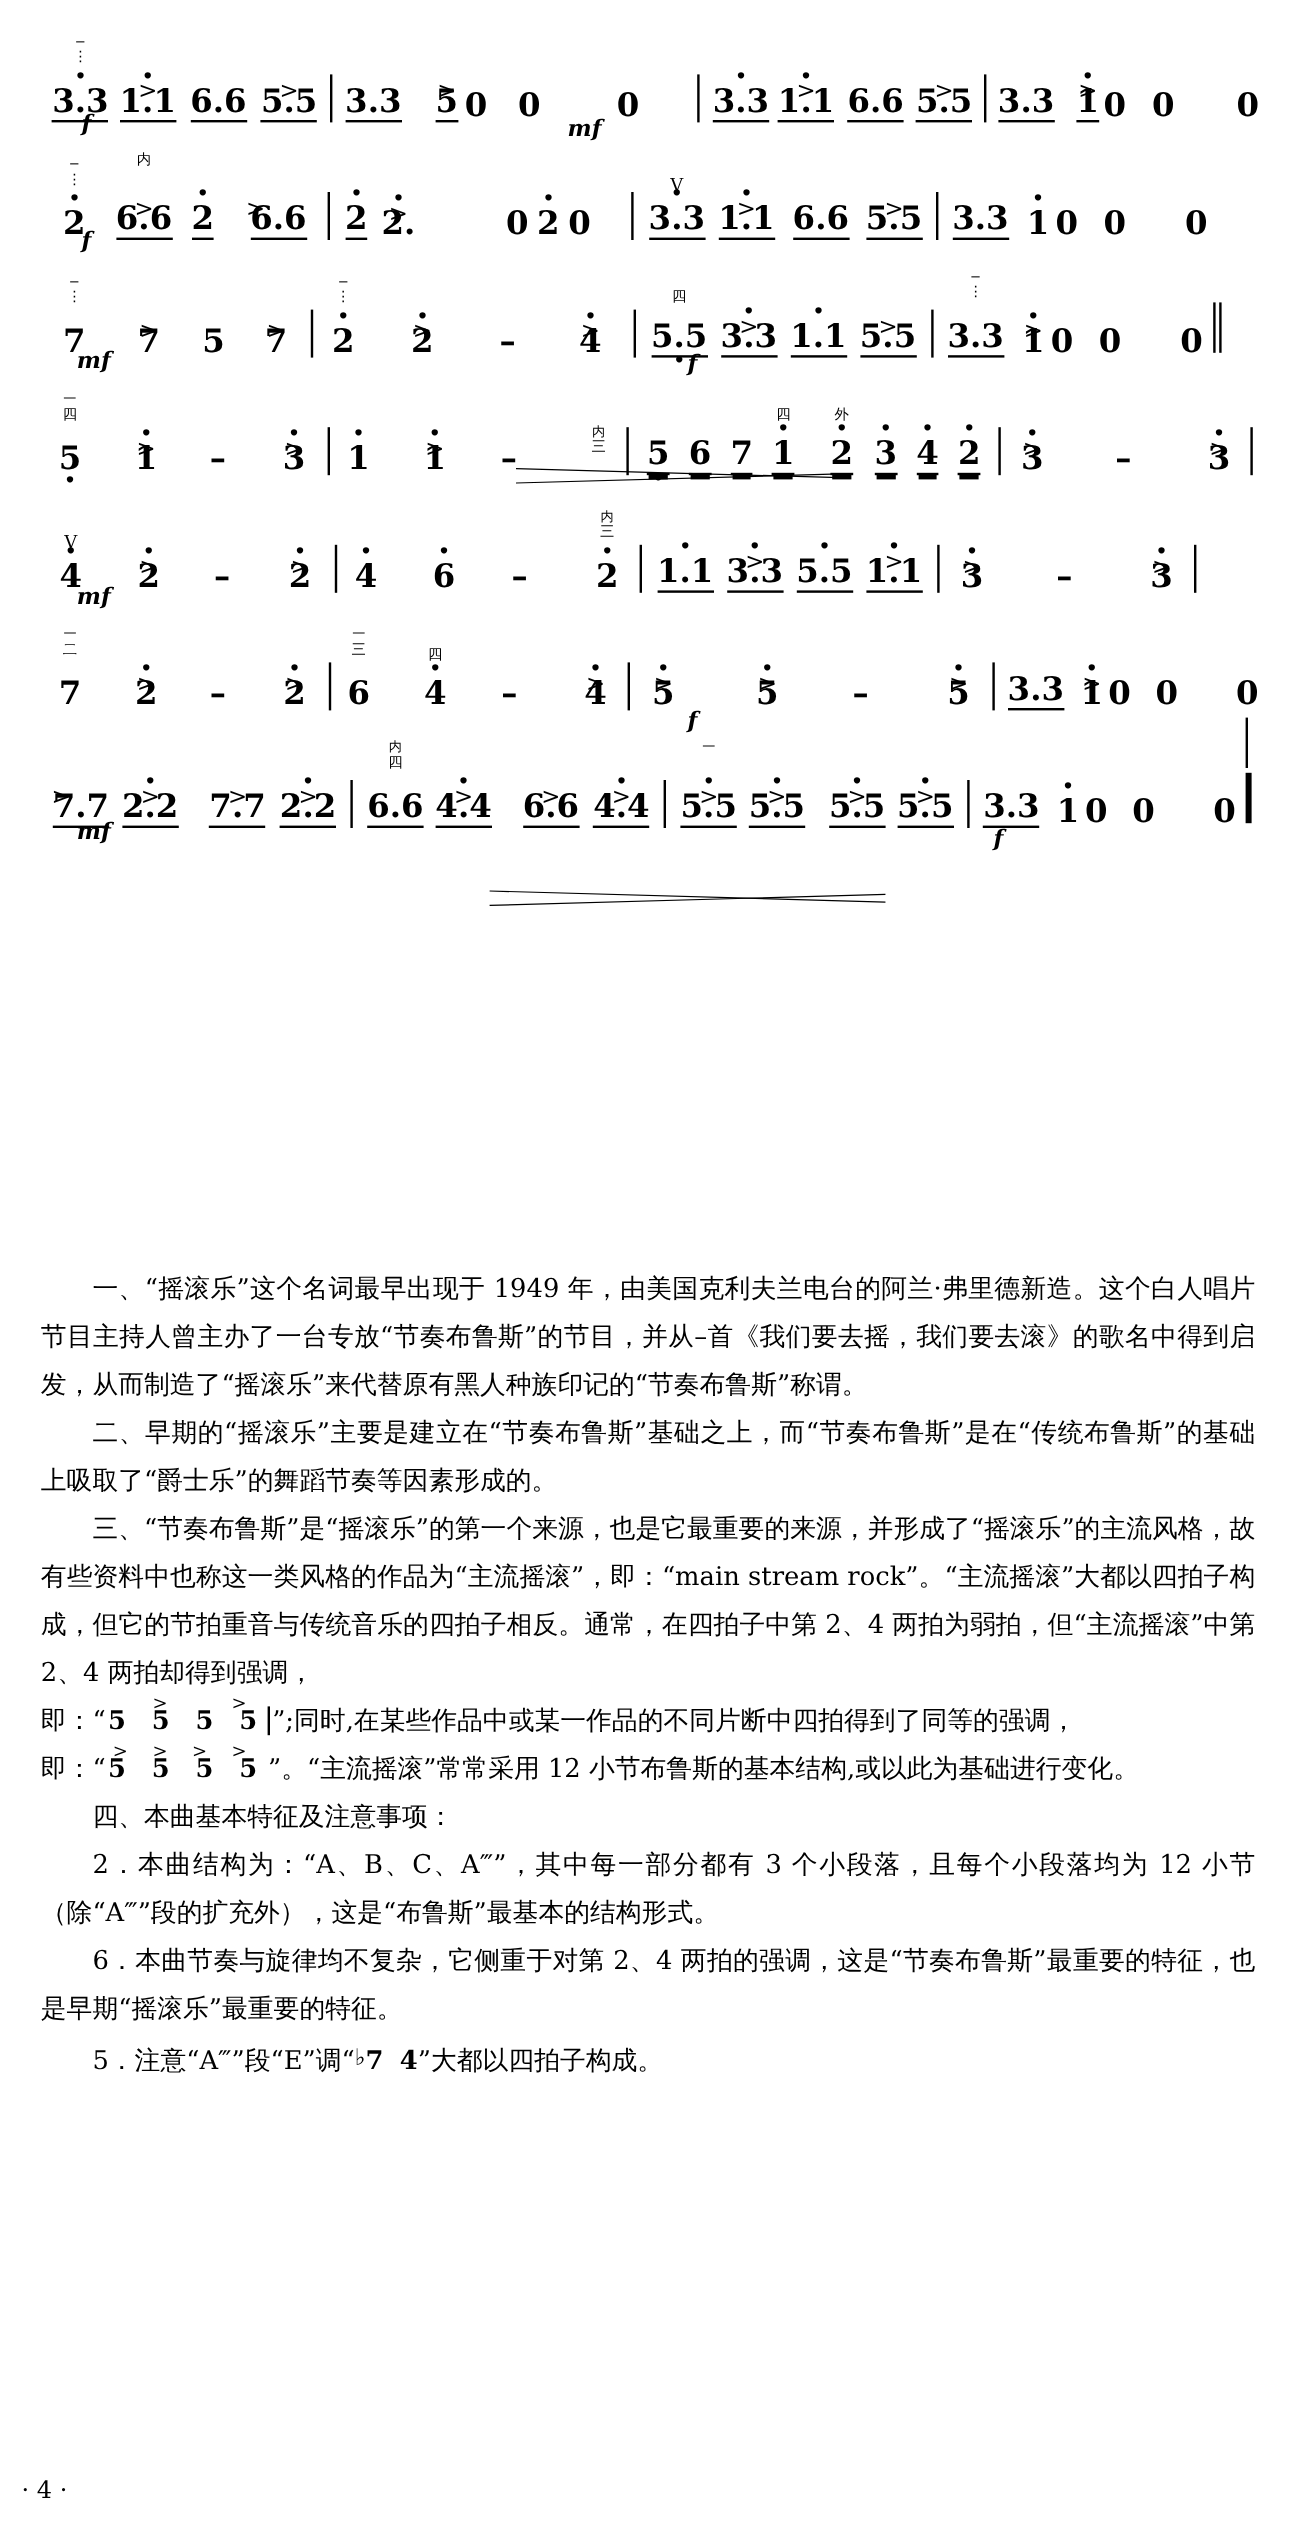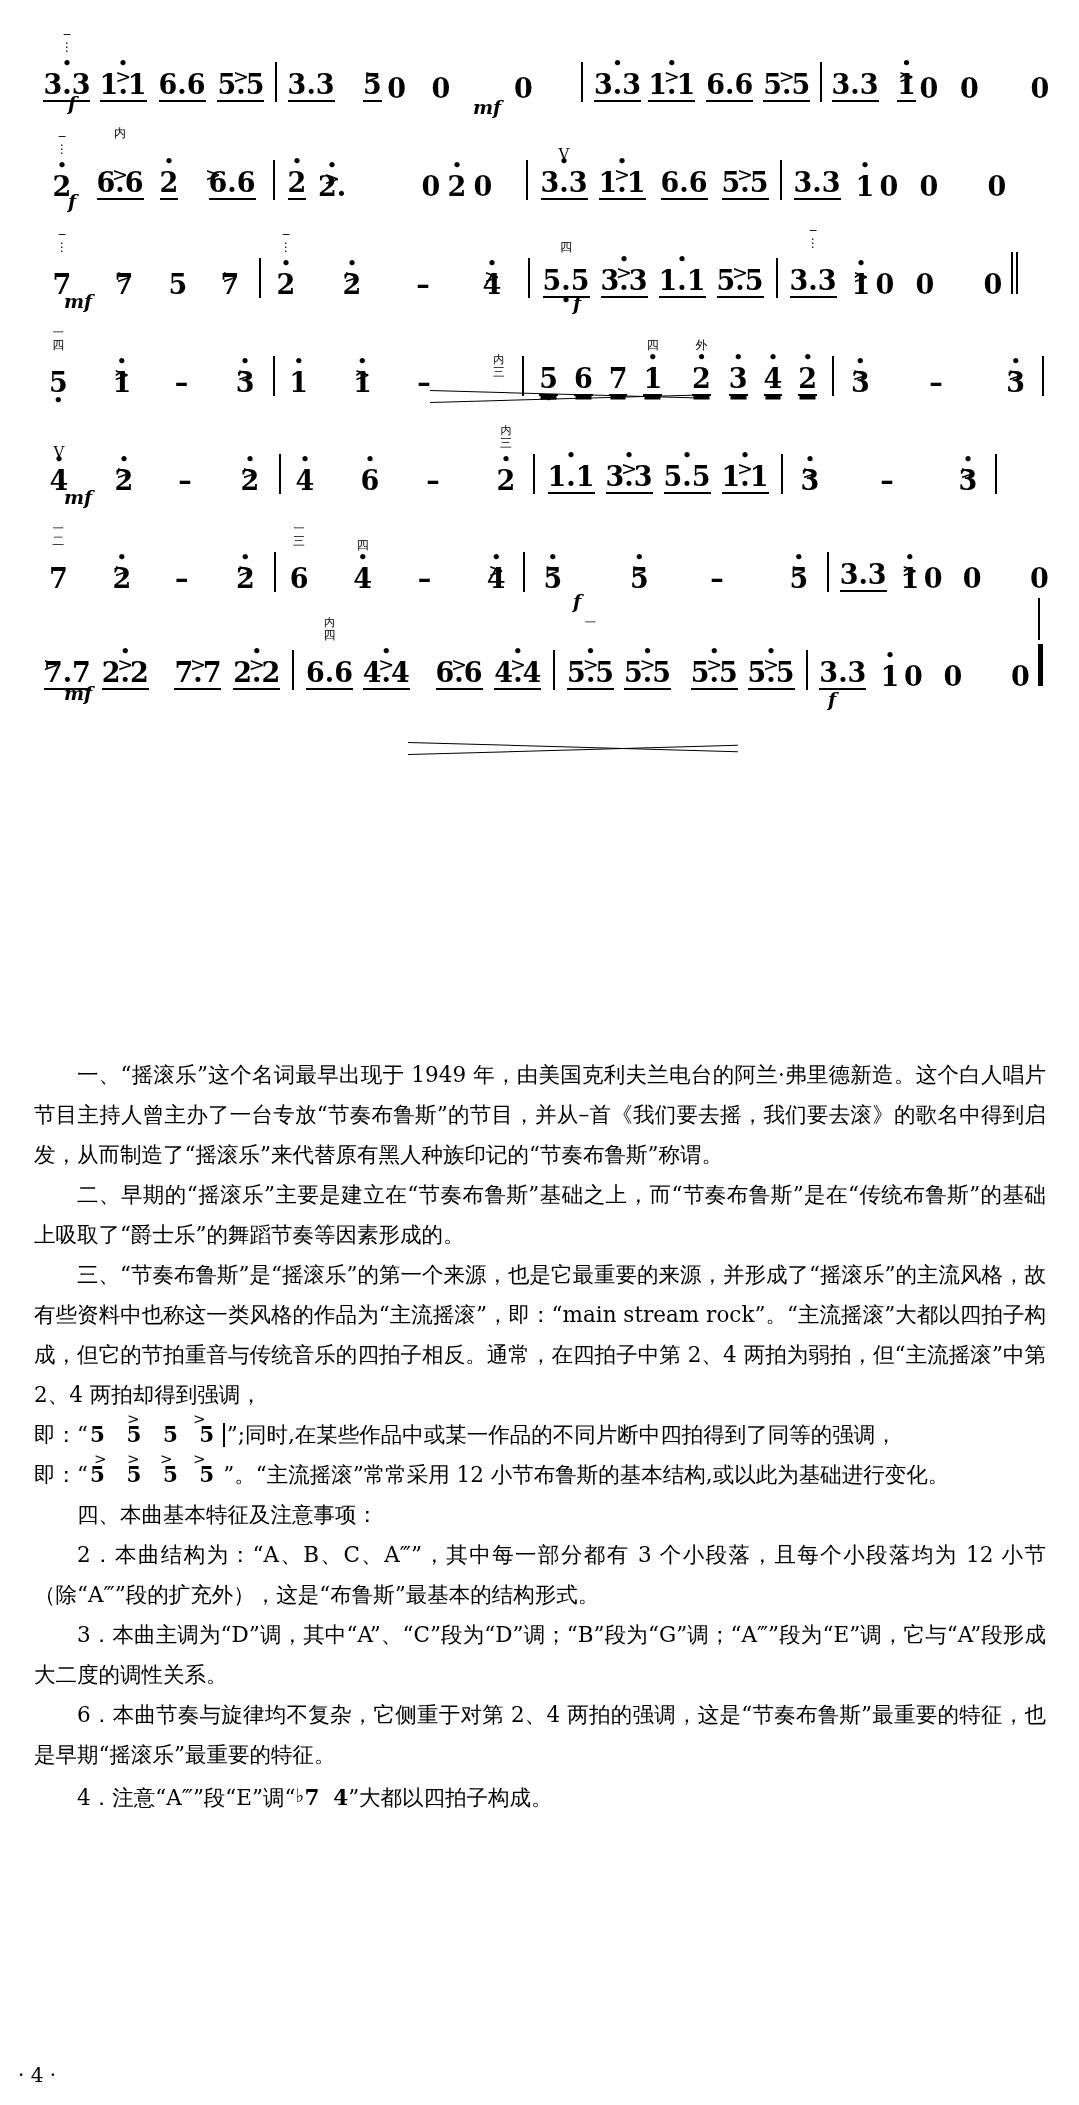--- a/index.html
+++ b/index.html
@@ -678,21 +678,20 @@
     <p>二、早期的“摇滚乐”主要是建立在“节奏布鲁斯”基础之上，而“节奏布鲁斯”是在“传统布鲁斯”的基础上吸取了“爵士乐”的舞蹈节奏等因素形成的。</p>
     <p>三、“节奏布鲁斯”是“摇滚乐”的第一个来源，也是它最重要的来源，并形成了“摇滚乐”的主流风格，故有些资料中也称这一类风格的作品为“主流摇滚”，即：“main stream rock”。“主流摇滚”大都以四拍子构成，但它的节拍重音与传统音乐的四拍子相反。通常，在四拍子中第 2、4 两拍为弱拍，但“主流摇滚”中第 2、4 两拍却得到强调，</p>
     <p class="noindent">
       <span>即：“</span><span class="inline-music"><span class="acc" style="left:39px;">&gt;</span><span class="acc" style="left:105px;">&gt;</span>5&nbsp;5&nbsp;5&nbsp;5<span class="vbar"></span></span><span>”;同时,在某些作品中或某一作品的不同片断中四拍得到了同等的强调，</span>
     </p>
     <p class="noindent">
       <span>即：“</span><span class="inline-music"><span class="acc" style="left:6px;">&gt;</span><span class="acc" style="left:39px;">&gt;</span><span class="acc" style="left:72px;">&gt;</span><span class="acc" style="left:105px;">&gt;</span>5&nbsp;5&nbsp;5&nbsp;5</span><span>”。“主流摇滚”常常采用 12 小节布鲁斯的基本结构,或以此为基础进行变化。</span>
     </p>
     <p>四、本曲基本特征及注意事项：</p>
     <p>2．本曲结构为：“A、B、C、A‴”，其中每一部分都有 3 个小段落，且每个小段落均为 12 小节（除“A‴”段的扩充外），这是“布鲁斯”最基本的结构形式。</p>
-    <p>3．本曲主调为“D”调，其中“A”、“C”段为“D”调；“B”段为“G”调；“A‴”段为“E”调，它与“A”段形成大二度的调性关系。</p>
     <p>6．本曲节奏与旋律均不复杂，它侧重于对第 2、4 两拍的强调，这是“节奏布鲁斯”最重要的特征，也是早期“摇滚乐”最重要的特征。</p>
     <p>
-      <span>4．注意“A‴”段“E”调“</span><span class="flat-sym">♭</span><b>7</b>&nbsp;&nbsp;<b>4</b><span>”大都以四拍子构成。</span>
+      <span>5．注意“A‴”段“E”调“</span><span class="flat-sym">♭</span><b>7</b>&nbsp;&nbsp;<b>4</b><span>”大都以四拍子构成。</span>
     </p>
   </div>
 
   <div class="page-number">· 4 ·</div>
 </div>
 
 </body></html>

